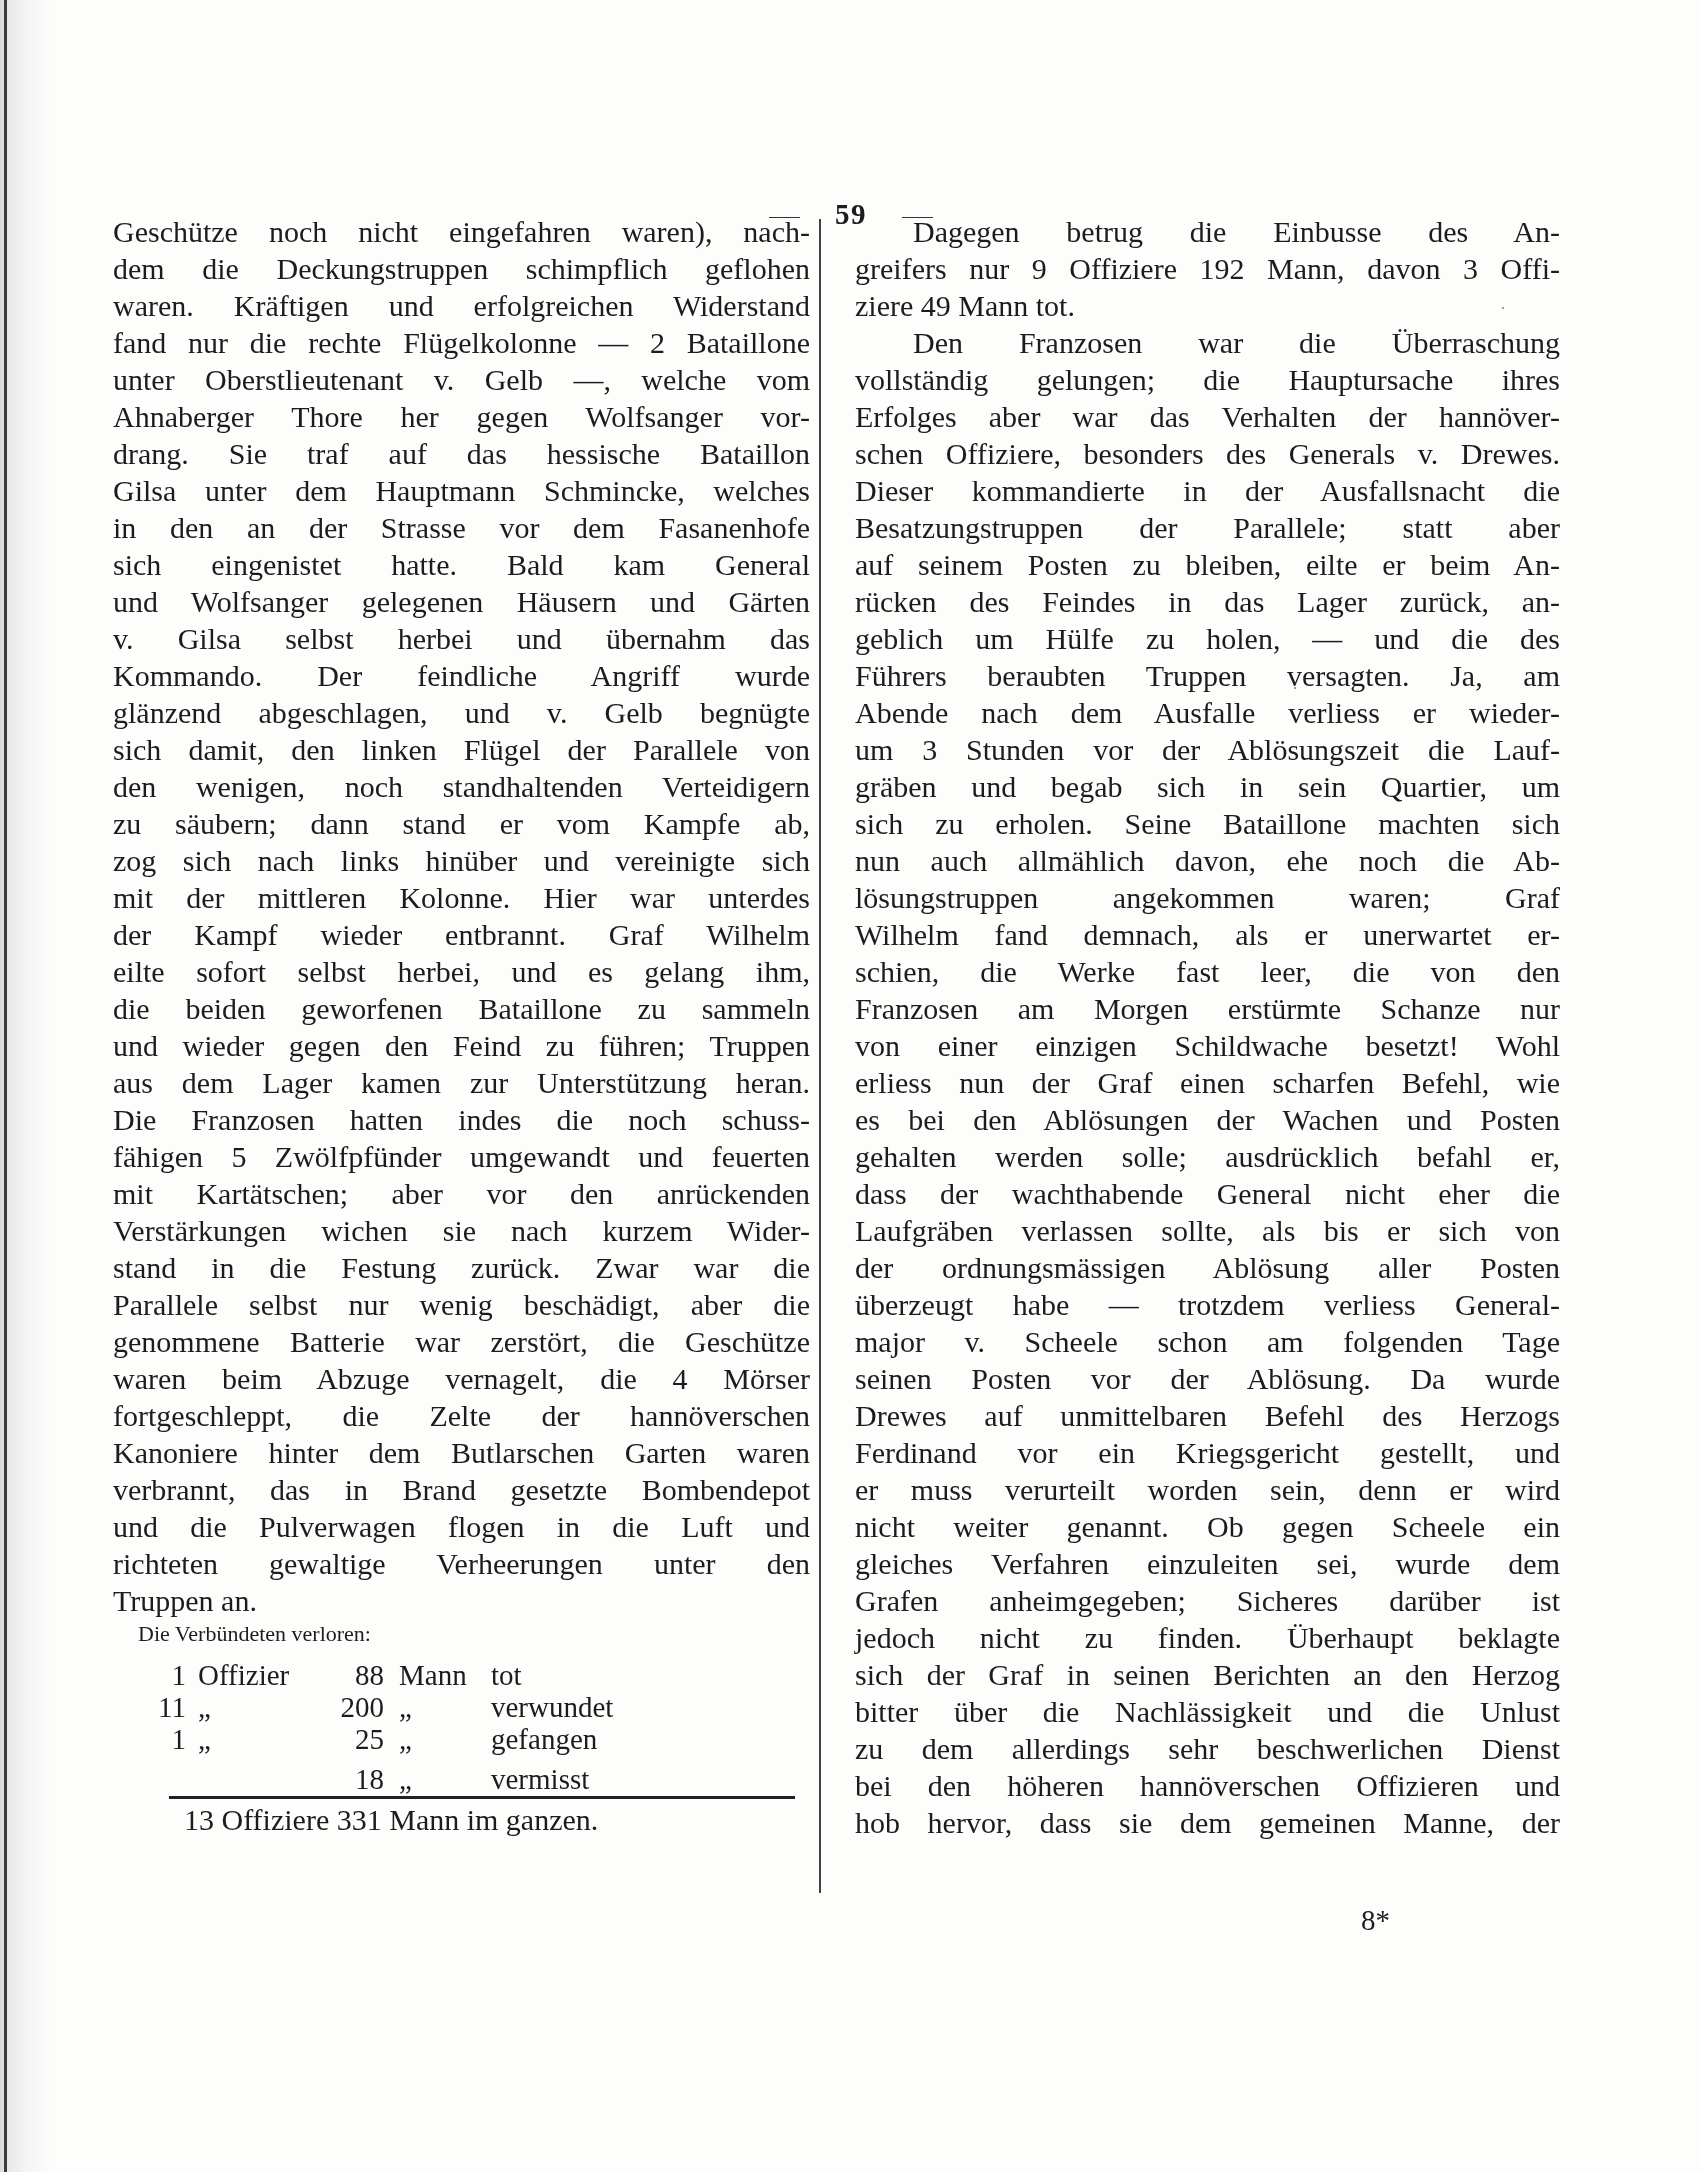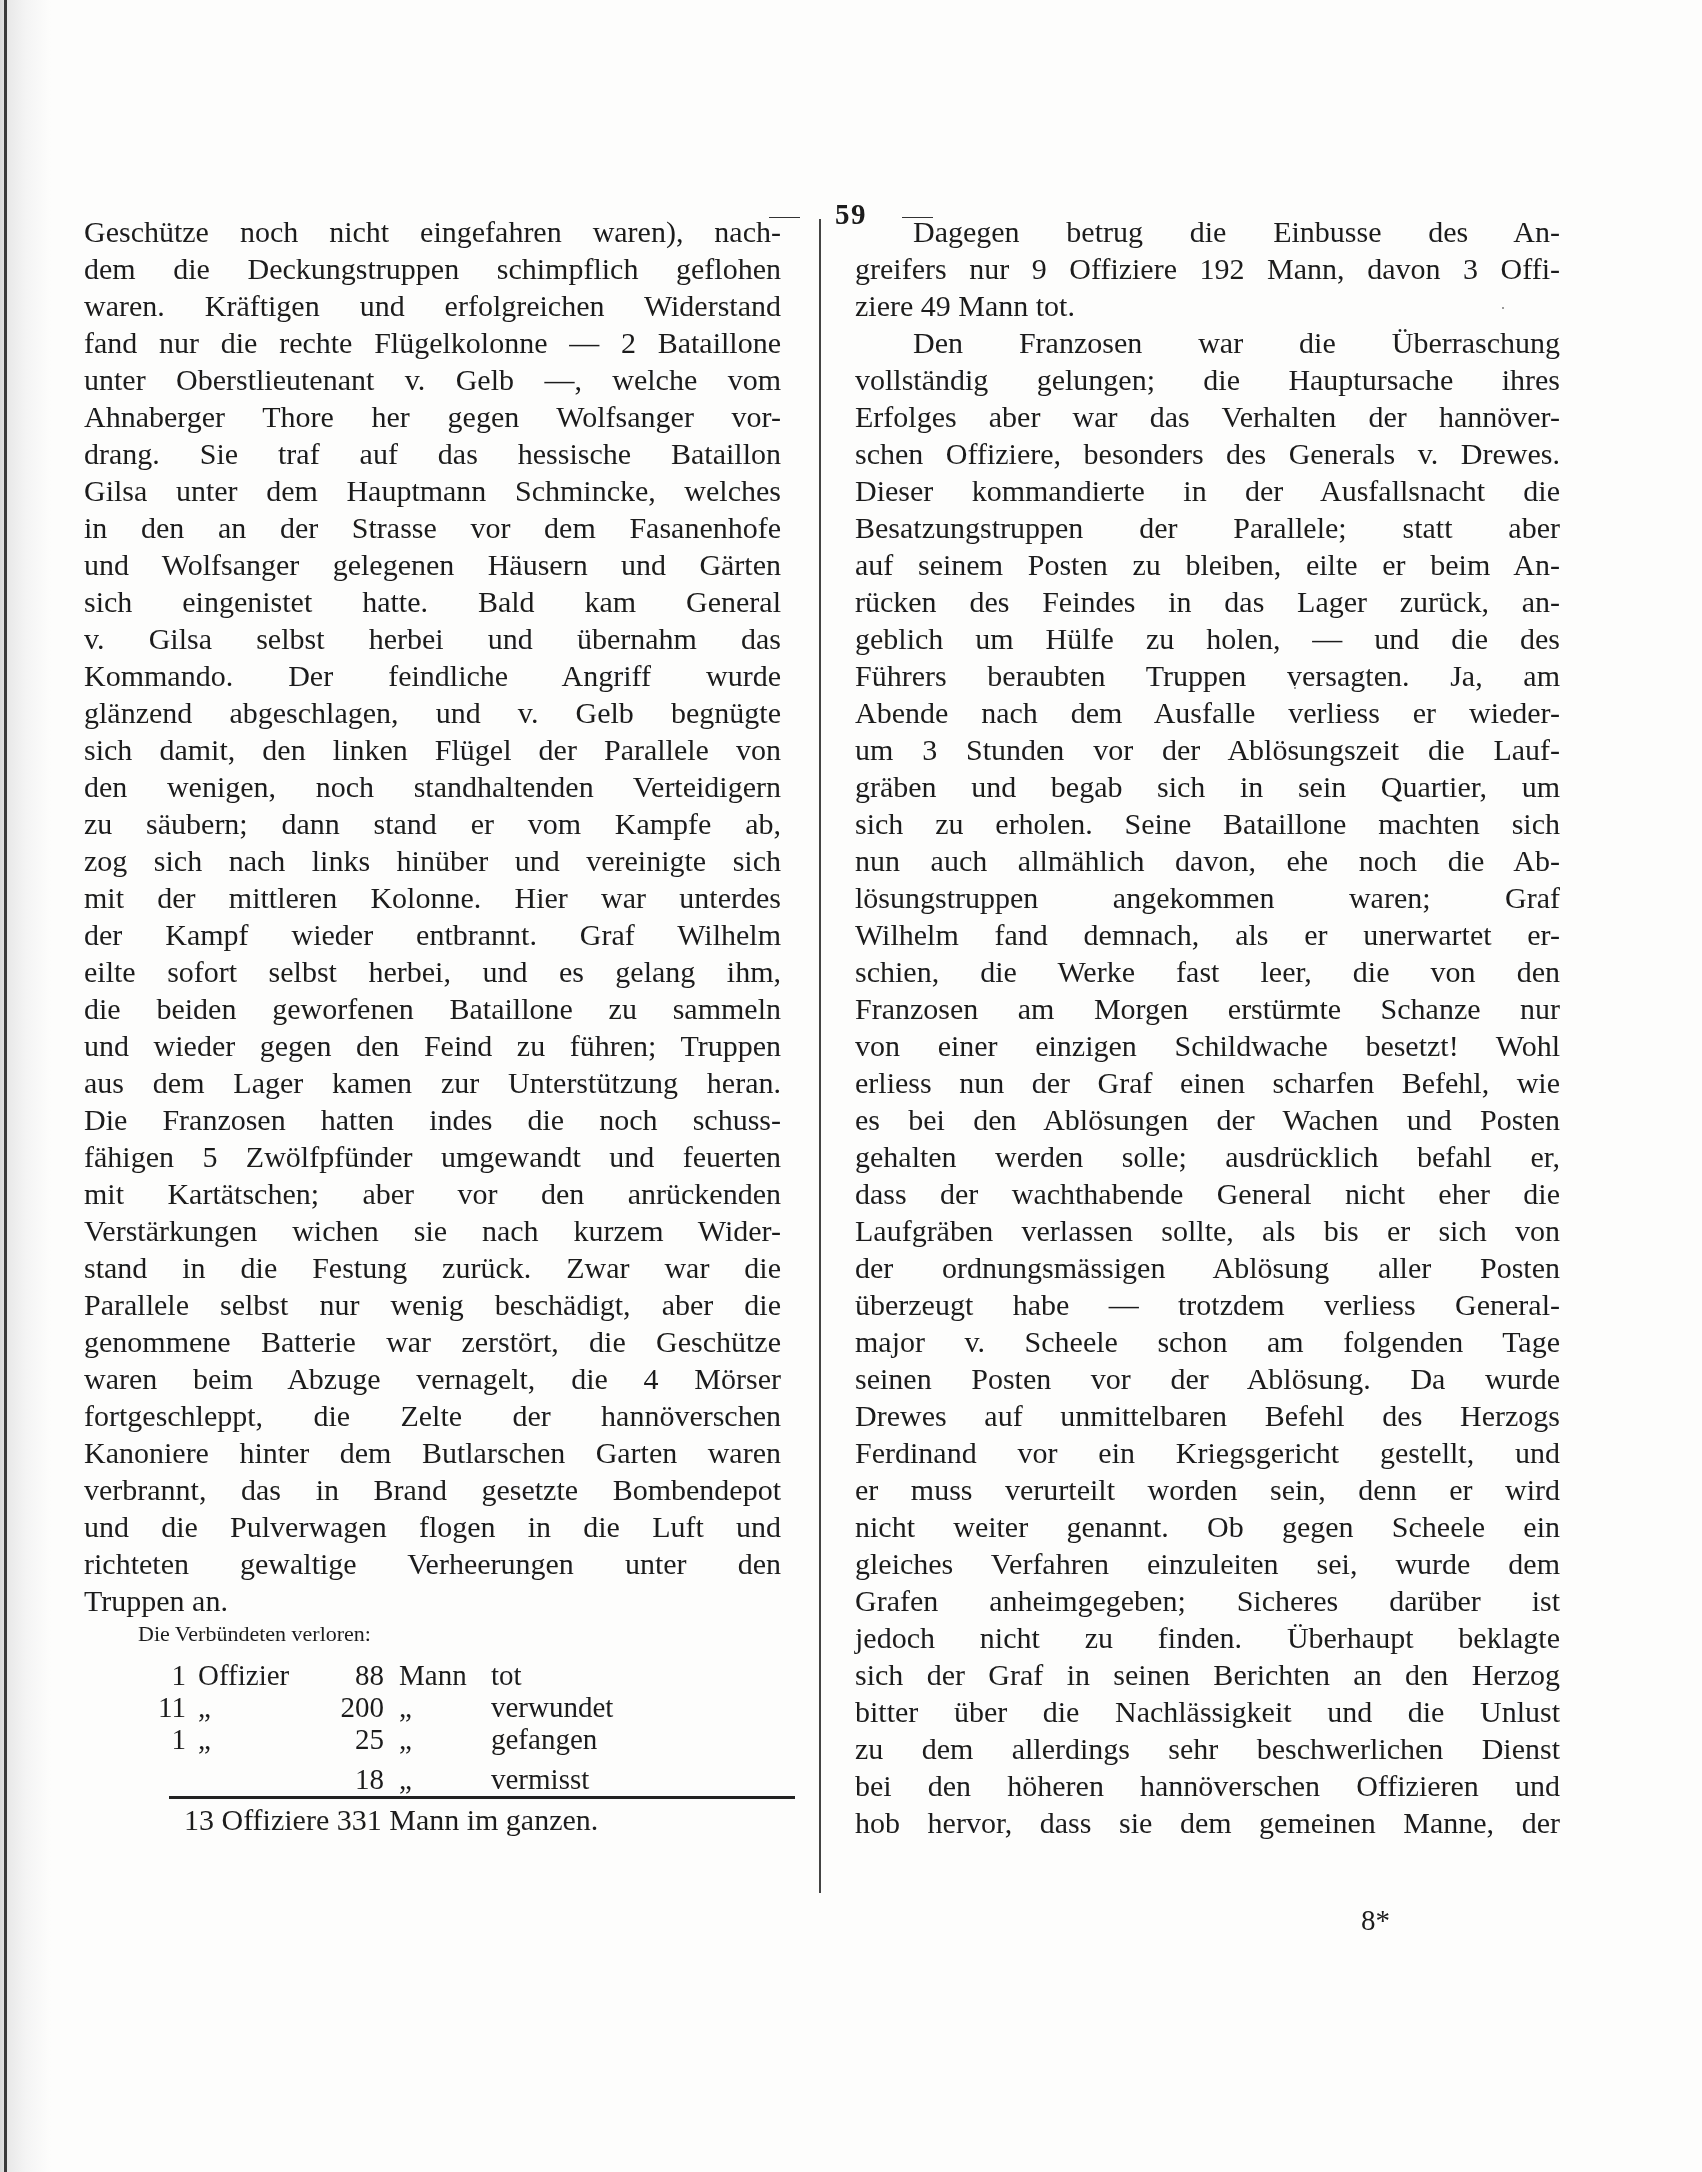--- a/index.html
+++ b/index.html
@@ -18,21 +18,21 @@
   }
   .page-header {
     position: absolute; top: 150px; left: 0; width: 1702px; text-align: center;
     font-family: "Liberation Serif", serif; font-weight: bold; font-size: 29px; letter-spacing: 1.5px; margin-top: 48px;
   }
   .page-header .dash { display: inline-block; width: 31px; height: 1.5px; background: #333; vertical-align: middle; margin: 0 35px; }
   .column {
     position: absolute; top: 213px;
     font-family: "Liberation Serif", serif; font-size: 30px; line-height: 37px;
   }
-  .col-left { left: 84px; width: 697px; }
+  .col-left { left: 113px; width: 697px; }
   .col-right { left: 855px; width: 705px; }
   .line { display: block; white-space: nowrap; text-align: justify; text-align-last: justify; height: 37px; }
   .line.last { text-align-last: left; }
   .line.indent { padding-left: 58px; }
   .divider {
     position: absolute; left: 819px; top: 219px; width: 2.2px; height: 1674px; background: #444;
   }
   .loss-table { position: absolute; left: 96px; width: 697px; font-family: "Liberation Serif", serif; font-size: 29px; }
   .loss-row { position: absolute; height: 32px; left: 0; width: 697px; }
   .loss-row span { position: absolute; white-space: nowrap; }
@@ -59,22 +59,22 @@
 <div class="column col-left" id="col-left">
     <span class="line">Geschütze noch nicht eingefahren waren), nach-</span>
     <span class="line">dem die Deckungstruppen schimpflich geflohen</span>
     <span class="line">waren. Kräftigen und erfolgreichen Widerstand</span>
     <span class="line">fand nur die rechte Flügelkolonne — 2 Bataillone</span>
     <span class="line">unter Oberstlieutenant v. Gelb —, welche vom</span>
     <span class="line">Ahnaberger Thore her gegen Wolfsanger vor-</span>
     <span class="line">drang. Sie traf auf das hessische Bataillon</span>
     <span class="line">Gilsa unter dem Hauptmann Schmincke, welches</span>
     <span class="line">in den an der Strasse vor dem Fasanenhofe</span>
+    <span class="line">sich eingenistet hatte. Bald kam General</span>
     <span class="line">und Wolfsanger gelegenen Häusern und Gärten</span>
-    <span class="line">sich eingenistet hatte. Bald kam General</span>
     <span class="line">v. Gilsa selbst herbei und übernahm das</span>
     <span class="line">Kommando. Der feindliche Angriff wurde</span>
     <span class="line">glänzend abgeschlagen, und v. Gelb begnügte</span>
     <span class="line">sich damit, den linken Flügel der Parallele von</span>
     <span class="line">den wenigen, noch standhaltenden Verteidigern</span>
     <span class="line">zu säubern; dann stand er vom Kampfe ab,</span>
     <span class="line">zog sich nach links hinüber und vereinigte sich</span>
     <span class="line">mit der mittleren Kolonne. Hier war unterdes</span>
     <span class="line">der Kampf wieder entbrannt. Graf Wilhelm</span>
     <span class="line">eilte sofort selbst herbei, und es gelang ihm,</span>

